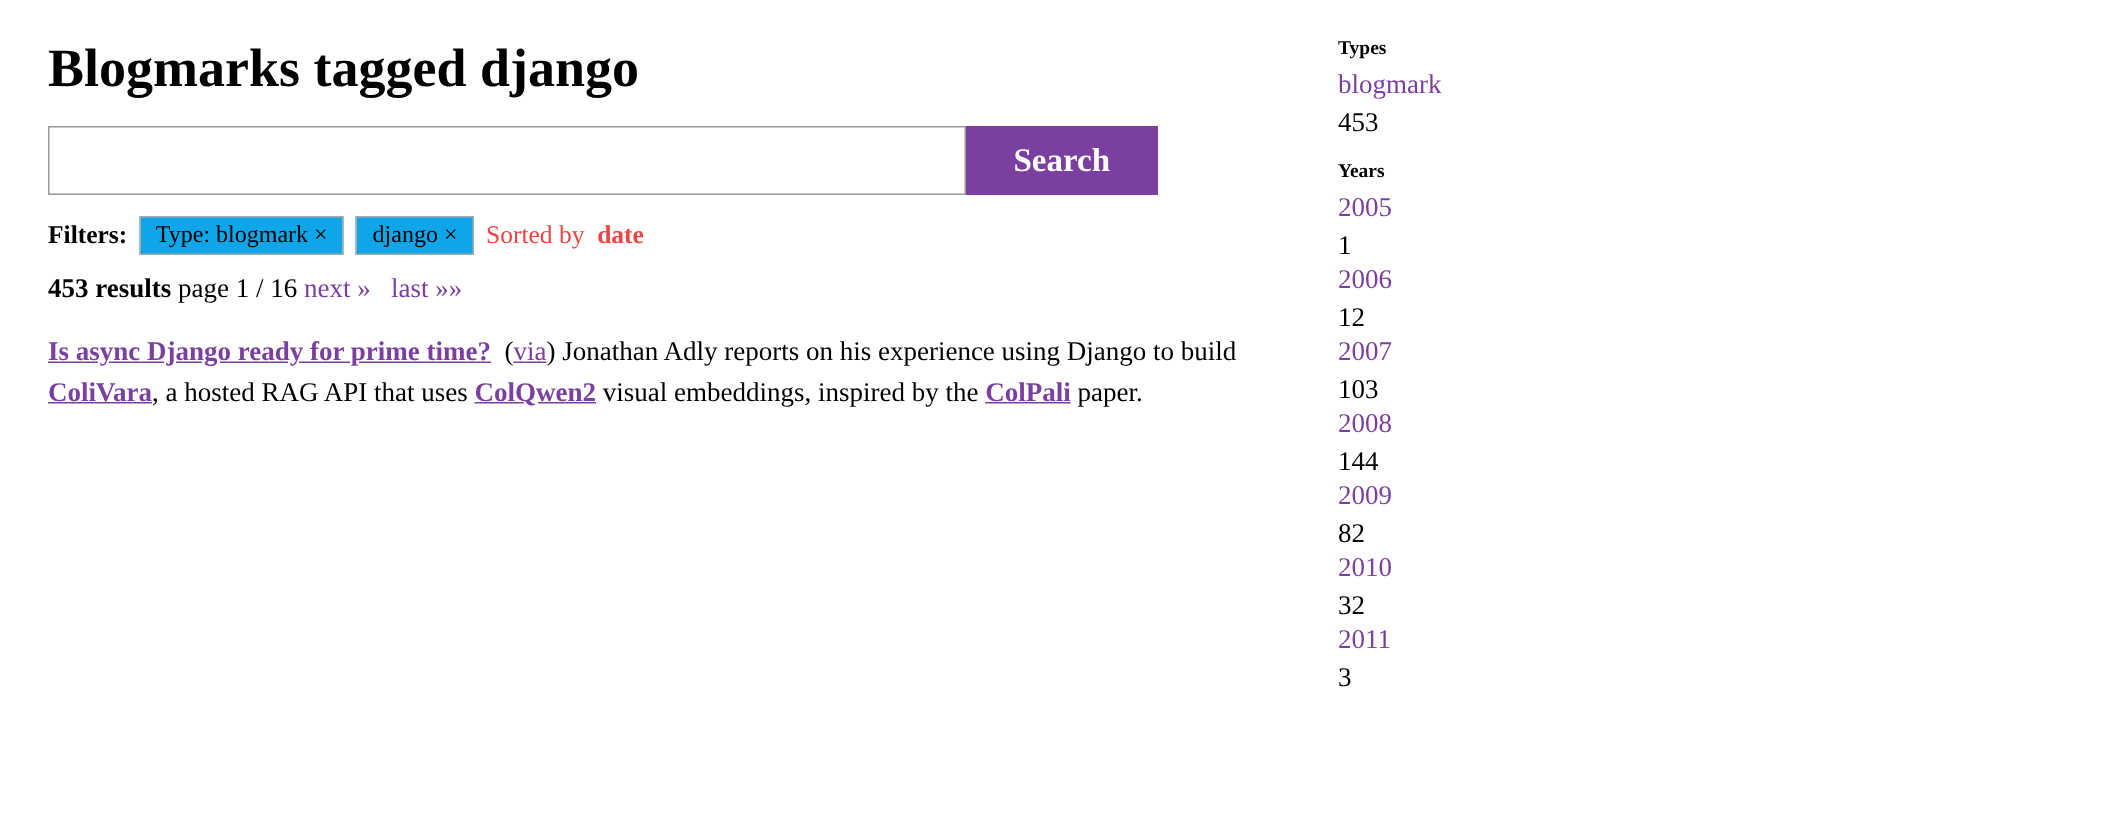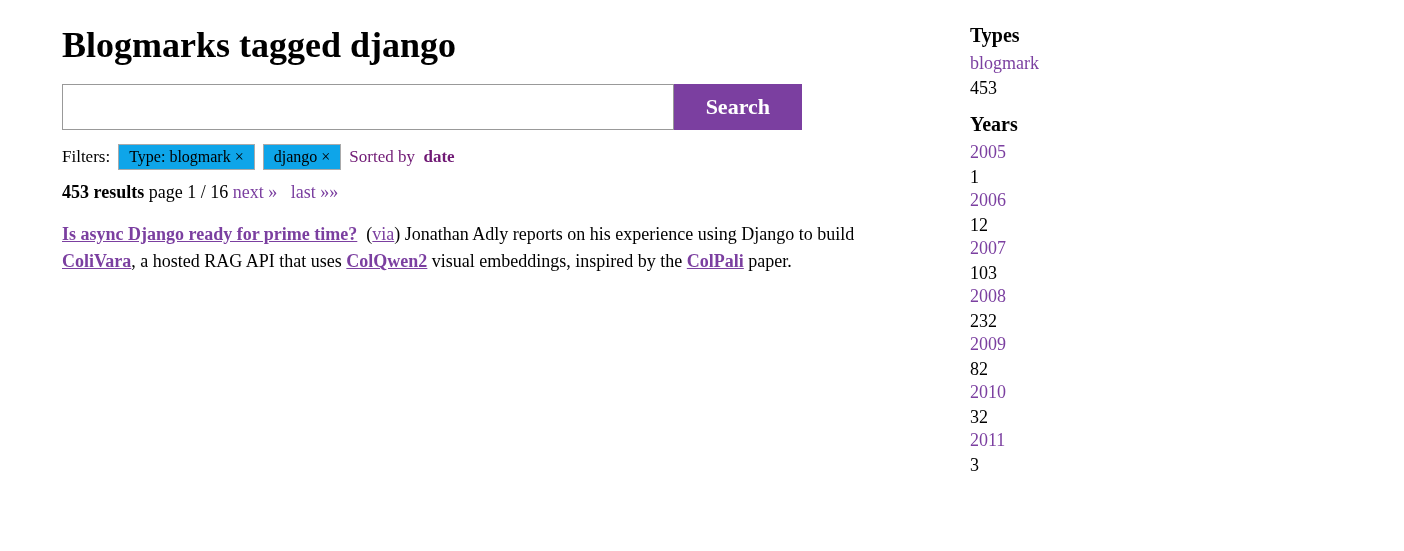--- a/index.html
+++ b/index.html
@@ -5,22 +5,20 @@
     * { box-sizing: border-box; margin: 0; padding: 0; }
     body {
       font-family: Georgia, serif;
       font-size: 18px;
       color: #000;
       background: #fff;
       padding: 24px 32px;
     }
     .page-layout {
       display: flex;
-      gap: 48px;
-      margin-left: 30px;
     }
     .main-content {
       flex: 1;
       max-width: 860px;
     }
     .sidebar {
       min-width: 160px;
       flex-shrink: 0;
     }
     h1 {
@@ -55,31 +53,32 @@
     .filters {
       display: flex;
       align-items: center;
       gap: 8px;
       margin-bottom: 12px;
       font-size: 17px;
       flex-wrap: wrap;
     }
     .filter-label {
       color: #000;
+      font-weight: bold;
     }
     .filter-tag {
       border: 1px solid #aaa;
       padding: 3px 10px;
       font-size: 16px;
       cursor: pointer;
       background: #0ea5e9;
       font-family: Georgia, serif;
     }
     .sort-info {
-      color: #701a75;
+      color: #ef4444;
     }
     .sort-info strong {
       font-weight: bold;
     }
     .results-info {
       font-size: 18px;
       margin-bottom: 18px;
     }
     .results-info strong {
       font-weight: bold;
@@ -111,21 +110,21 @@
     }
     .blogmark-body a {
       color: #7b3fa0;
       text-decoration: underline;
     }
     .second-entry {
       margin-top: 18px;
     }
     
     .sidebar-section-title {
-      font-size: 20px;
+      font-size: 13px;
       font-weight: bold;
       margin-bottom: 6px;
     }
     .sidebar-link {
       color: #7b3fa0;
       text-decoration: none;
       font-size: 18px;
     }
     .sidebar-item {
       display: flex;
@@ -213,21 +212,21 @@
       <div class="sidebar-item">
         <a href="#" class="sidebar-link">2006</a>
         <span class="sidebar-count">12</span>
       </div>
       <div class="sidebar-item">
         <a href="#" class="sidebar-link">2007</a>
         <span class="sidebar-count">103</span>
       </div>
       <div class="sidebar-item">
         <a href="#" class="sidebar-link">2008</a>
-        <span class="sidebar-count">232</span>
+        <span class="sidebar-count">144</span>
       </div>
       <div class="sidebar-item">
         <a href="#" class="sidebar-link">2009</a>
         <span class="sidebar-count">82</span>
       </div>
       <div class="sidebar-item">
         <a href="#" class="sidebar-link">2010</a>
         <span class="sidebar-count">32</span>
       </div>
       <div class="sidebar-item">

